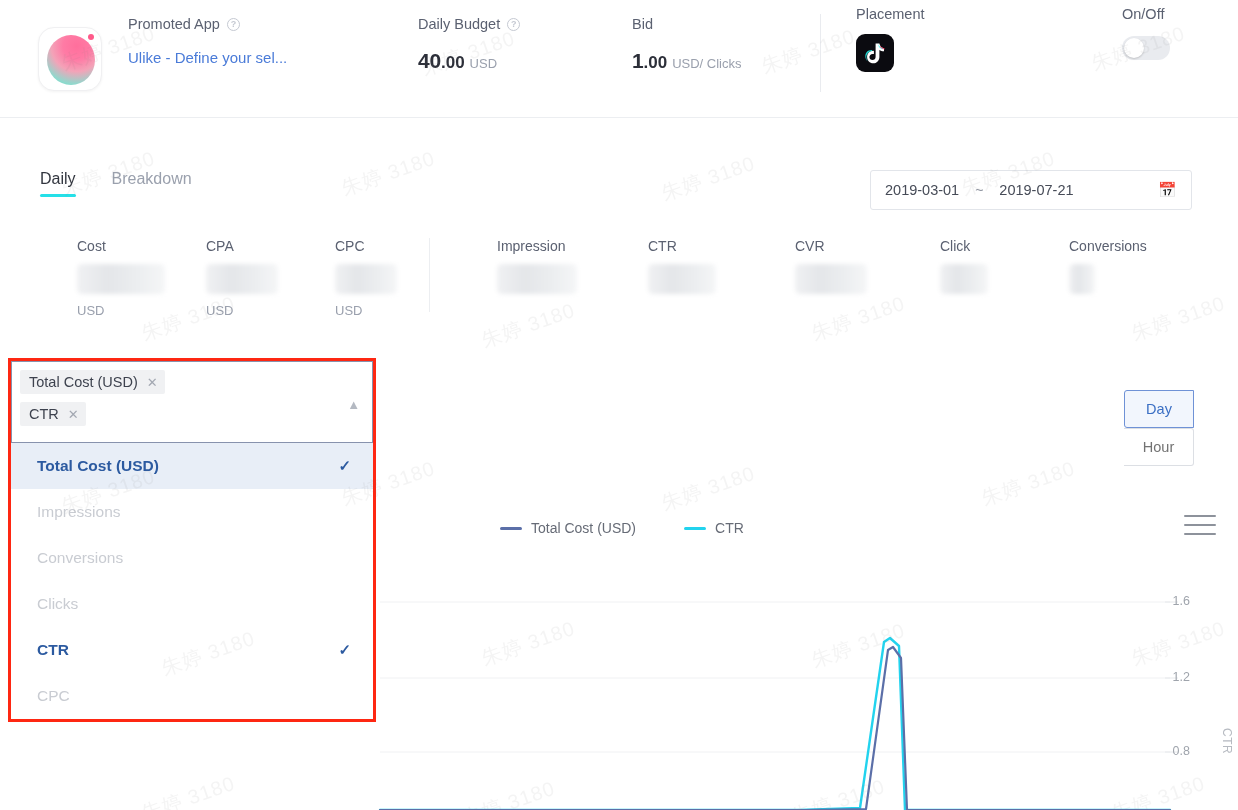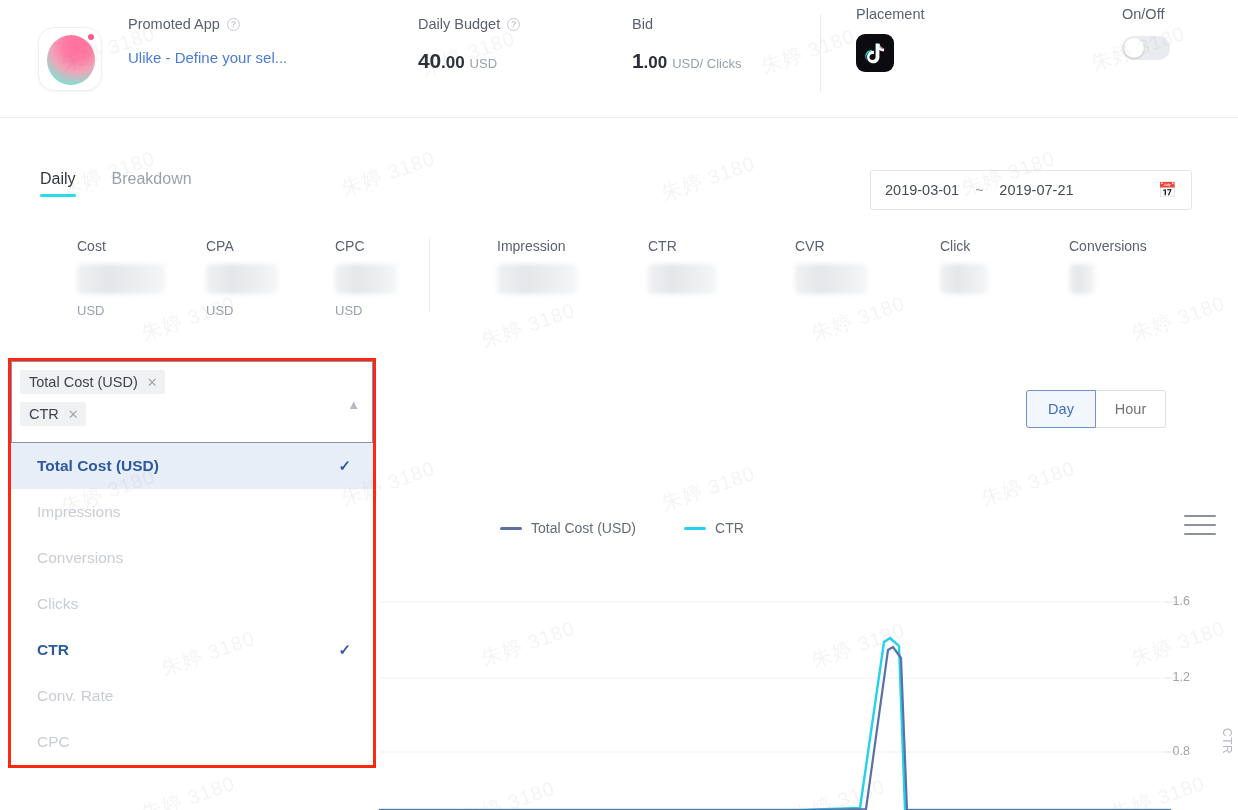--- a/index.html
+++ b/index.html
@@ -182,22 +182,22 @@
   }
   .option.selected {
     color: #2c5aa0; font-weight: 600;
   }
   .option.highlight { background: #e8eef7; }
   .option .check { margin-left: auto; color: #2c5aa0; font-size: 15px; }
   .option.cutoff { height: 22px; overflow: hidden; align-items: flex-start; padding-top: 4px; }
 
   
   .dayhour {
-    position: absolute; right: 72px; top: 390px;
-    display: flex; z-index: 5;
+    position: absolute; right: 44px; top: 390px;
+    display: flex; z-index: 5; flex-direction: column;
   }
   .dh {
     width: 70px; height: 38px; display: flex; align-items: center; justify-content: center;
     font-size: 14.5px; color: #737373; background: #fff;
     border: 1px solid #dcdfe4; cursor: pointer;
   }
   .dh:first-child { border-radius: 3px 0 0 3px; }
   .dh:last-child { border-radius: 0 3px 3px 0; border-left: none; }
   .dh.active {
     color: #3b6fc4; border-color: #6f92d6; background: #f2f6fd;
@@ -437,23 +437,20 @@
       </div>
       <div class="option">
         <span>Conversions</span>
       </div>
       <div class="option">
         <span>Clicks</span>
       </div>
       <div class="option selected">
         <span>CTR</span>
         <span class="check">✓</span>
-      </div>
-      <div class="option">
-        <span>Conv. Rate</span>
       </div>
       <div class="option">
         <span>CPC</span>
       </div>
     </div>
   </div>
 
   <div class="wm-layer">
     <div class="wm" style="left:60px;  top:160px;">朱婷 3180</div>
     <div class="wm" style="left:340px; top:160px;">朱婷 3180</div>

